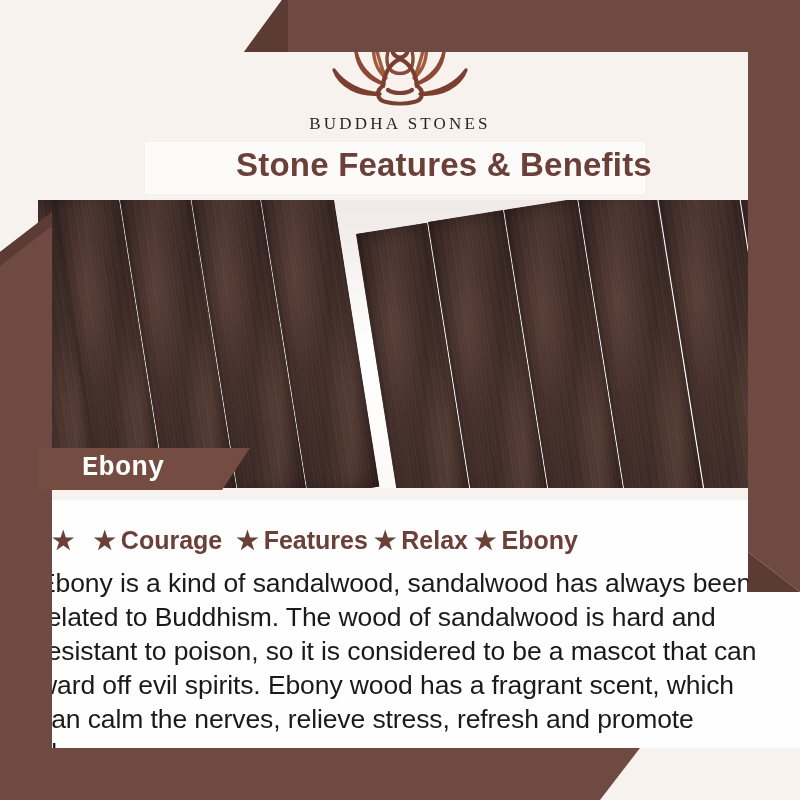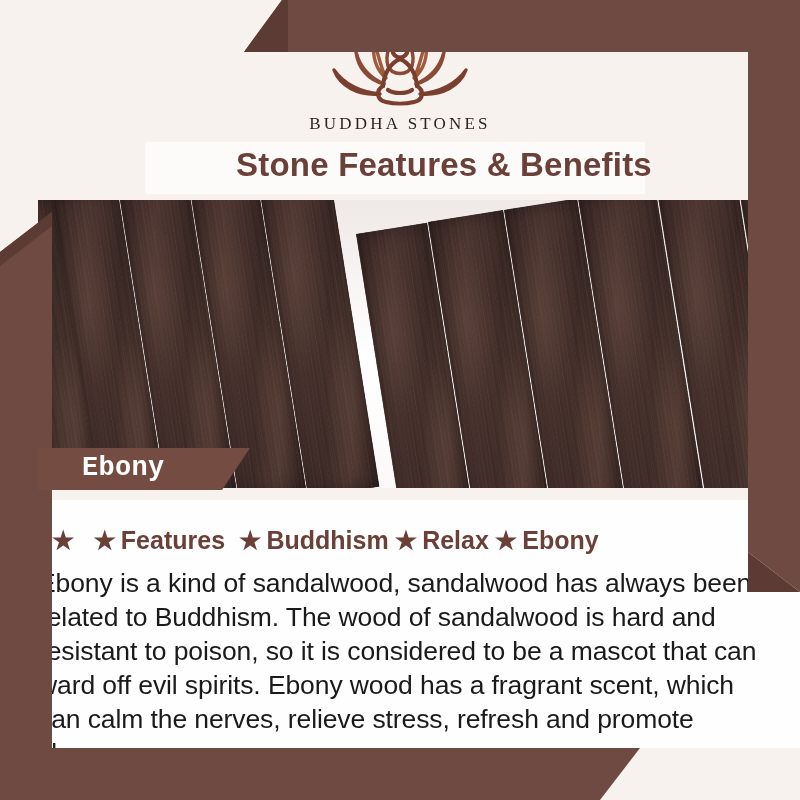--- a/index.html
+++ b/index.html
@@ -321,25 +321,25 @@
   <div class="ebony-label">Ebony</div>
 
   <div class="content"></div>
 
   <div class="benefits">
     <span class="benefit">
       <span class="star">★</span>
     </span>
     <span class="benefit">
       <span class="star">★</span>
+      <span>Courage</span>
+    </span>
+    <span class="benefit tight">
+      <span class="star">★</span>
       <span>Features</span>
-    </span>
-    <span class="benefit tight">
-      <span class="star">★</span>
-      <span>Buddhism</span>
     </span>
     <span class="benefit tight">
       <span class="star">★</span>
       <span>Relax</span>
     </span>
     <span class="benefit tight">
       <span class="star">★</span>
       <span>Ebony</span>
     </span>
   </div>

